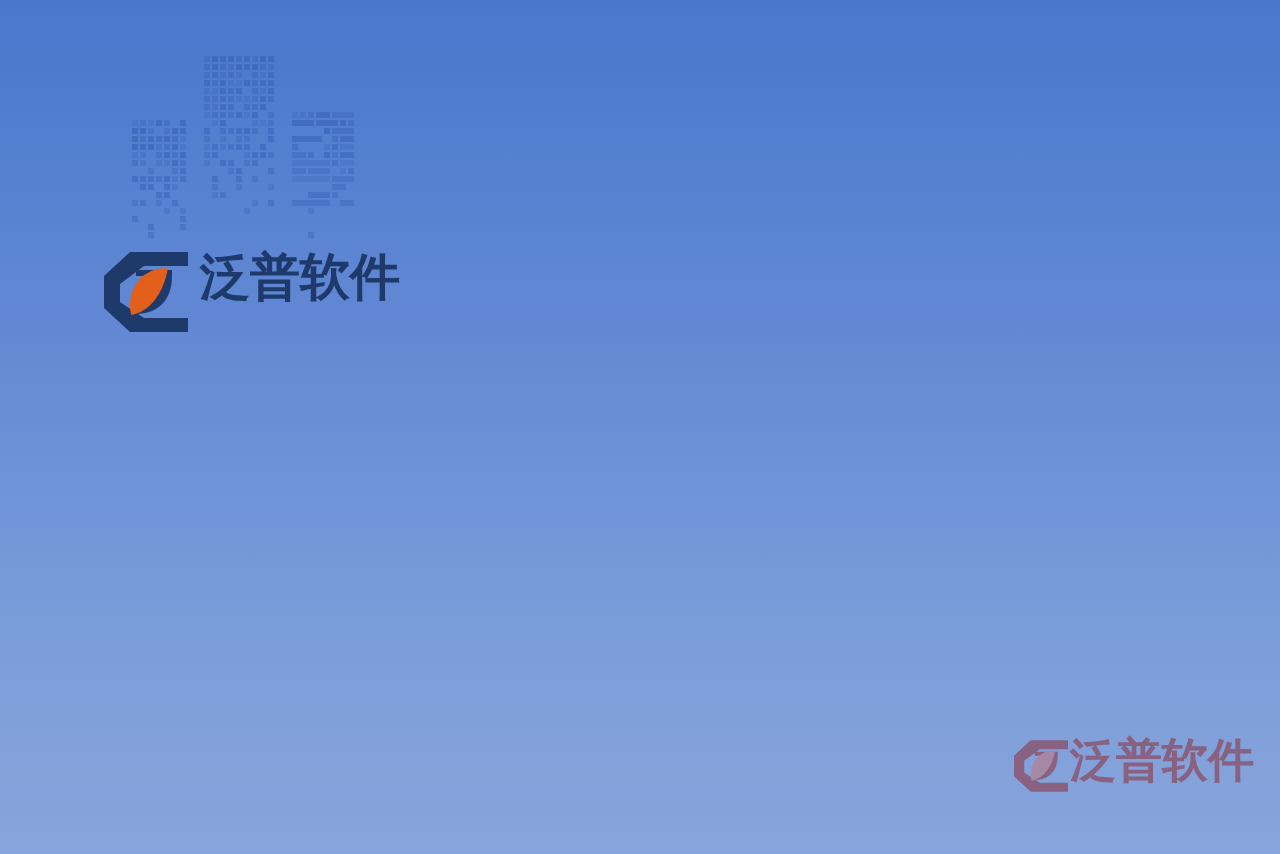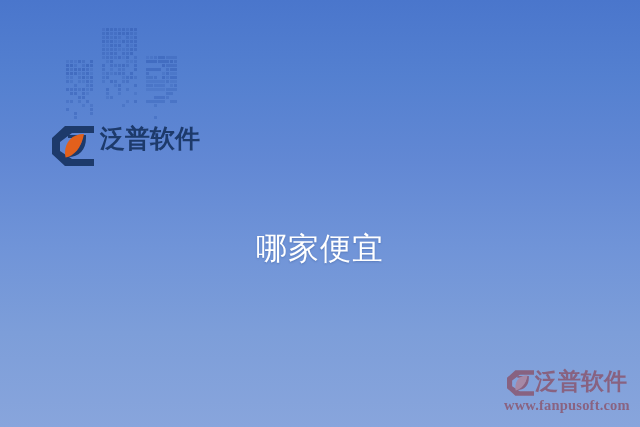--- a/index.html
+++ b/index.html
@@ -369,30 +369,28 @@
         <path d="M16 9 L34 9 L34 12 C34 24 27 31 16 31 L16 24 C26 24 30 19 30 12 L16 12 Z" fill="#1d3a6b"></path>
         <path d="M32 8 C20 8 13 16 13 27 C13 28.6 13.2 30.1 13.6 31.5 C22 30 29.5 22 32 8 Z" fill="#e2601c"></path>
       </svg>
     </div>
     <div class="wordmark">
       <div class="cn">泛普软件</div>
     </div>
   </div>
 
   <div id="headline">
-    <span class="hl-line">哪家便宜</span>
   </div>
 
   <div id="watermark">
     <div class="wm-row">
       <div class="wm-mark">
         <svg viewBox="0 0 42 40" width="27" height="26" aria-hidden="true">
           <path d="M13 0 L42 0 L42 7 L20 7 L8 16 L8 25 L20 33 L42 33 L42 40 L13 40 L0 28 L0 12 Z" fill="#8d2f38"></path>
           <path d="M16 9 L34 9 L34 12 C34 24 27 31 16 31 L16 24 C26 24 30 19 30 12 L16 12 Z" fill="#8d2f38"></path>
           <path d="M32 8 C20 8 13 16 13 27 C13 28.6 13.2 30.1 13.6 31.5 C22 30 29.5 22 32 8 Z" fill="#c4757c"></path>
         </svg>
       </div>
       <div class="wm-cn">泛普软件</div>
     </div>
-    <div class="wm-url">www.fanpusoft.com</div>
   </div>
 
 </div>
 
 </body></html>

